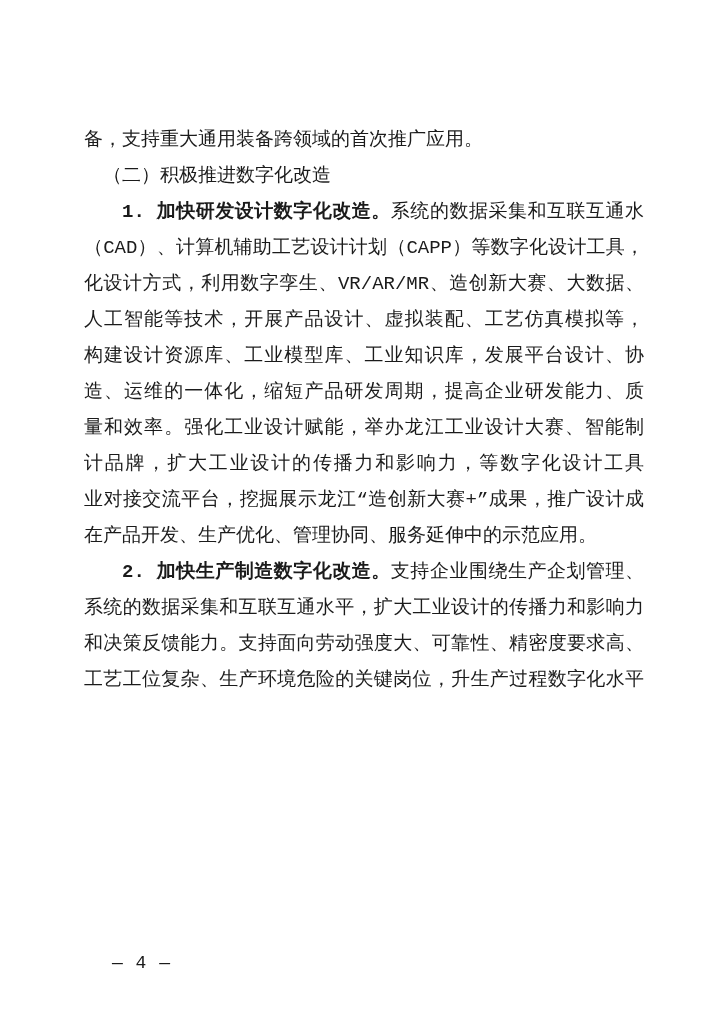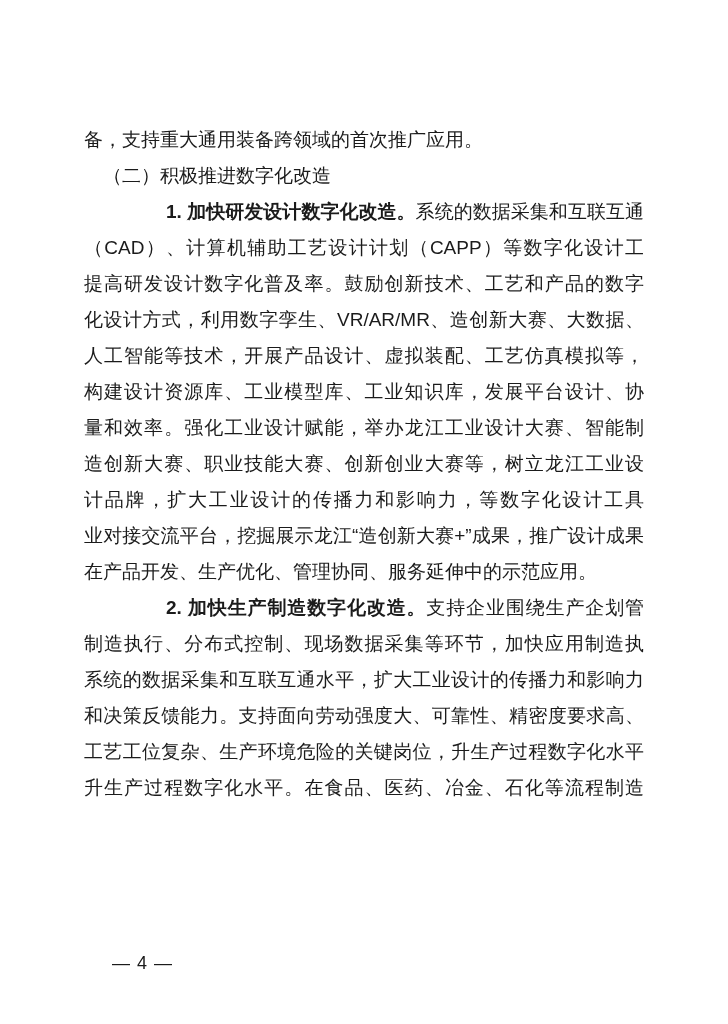--- a/index.html
+++ b/index.html
@@ -8,21 +8,21 @@
     padding: 0;
     background: #888;
   }
   .page {
     position: relative;
     width: 728px;
     height: 1024px;
     margin: 0 auto;
     background: #ffffff;
     overflow: hidden;
-    font-family: Liberation Sans, sans-serif;
+    font-family: Liberation Mono, monospace;
     color: #1b1b1b;
   }
   .doc-body {
     position: absolute;
     left: 84px;
     top: 122px;
     width: 560px;
   }
   .line {
     height: 36px;
@@ -35,21 +35,20 @@
     text-align-last: justify;
   }
   .nojust {
     text-align-last: left;
   }
   .indent1 { padding-left: 19px; }
   .indent2 { padding-left: 38px; }
   .tight { letter-spacing: -1.3px; }
   .bold-lead {
     font-weight: bold;
-    margin-left: 44px;
   }
   .section-kai {
     
     font-weight: normal;
   }
   .footer-pagenum {
     position: absolute;
     left: 112px;
     top: 950px;
     font-size: 18px;
@@ -66,51 +65,48 @@
   <div class="doc-body">
 
     <div class="line nojust">备，支持重大通用装备跨领域的首次推广应用。</div>
 
     <div class="line nojust indent1 section-kai">（二）积极推进数字化改造</div>
 
     <div class="line just indent2"><span class="bold-lead">1. 加快研发设计数字化改造。</span><span>系统的数据采集和互联互通水平</span></div>
 
     <div class="line just">（CAD）、计算机辅助工艺设计计划（CAPP）等数字化设计工具，</div>
 
-    <div class="line just">提高研发设计数字化普及率。鼓励创新技术、工艺和产品的数字</div>
 
     <div class="line just">化设计方式，利用数字孪生、VR/AR/MR、造创新大赛、大数据、</div>
 
     <div class="line just">人工智能等技术，开展产品设计、虚拟装配、工艺仿真模拟等，</div>
 
     <div class="line just">构建设计资源库、工业模型库、工业知识库，发展平台设计、协</div>
 
 
+    <div class="line just">造、运维的一体化，缩短产品研发周期，提高企业研发能力、质</div>
 
     <div class="line just">量和效率。强化工业设计赋能，举办龙江工业设计大赛、智能制</div>
 
-    <div class="line just">造创新大赛、职业技能大赛、创新创业大赛等，树立龙江工业设</div>
 
     <div class="line just">计品牌，扩大工业设计的传播力和影响力，等数字化设计工具</div>
 
     <div class="line just">业对接交流平台，挖掘展示龙江“造创新大赛+”成果，推广设计成果</div>
 
     <div class="line nojust">在产品开发、生产优化、管理协同、服务延伸中的示范应用。</div>
 
     <div class="line just indent2"><span class="bold-lead">2. 加快生产制造数字化改造。</span><span>支持企业围绕生产企划管理、</span></div>
 
-    <div class="line just">制造执行、分布式控制、现场数据采集等环节，加快应用制造执</div>
 
 
 
     <div class="line just">系统的数据采集和互联互通水平，扩大工业设计的传播力和影响力</div>
 
     <div class="line just">和决策反馈能力。支持面向劳动强度大、可靠性、精密度要求高、</div>
 
     <div class="line just">工艺工位复杂、生产环境危险的关键岗位，升生产过程数字化水平</div>
 
-    <div class="line just">升生产过程数字化水平。在食品、医药、冶金、石化等流程制造</div>
 
   </div>
 
   <div class="footer-pagenum">— 4 —</div>
 
 </div>
 
 </body></html>

